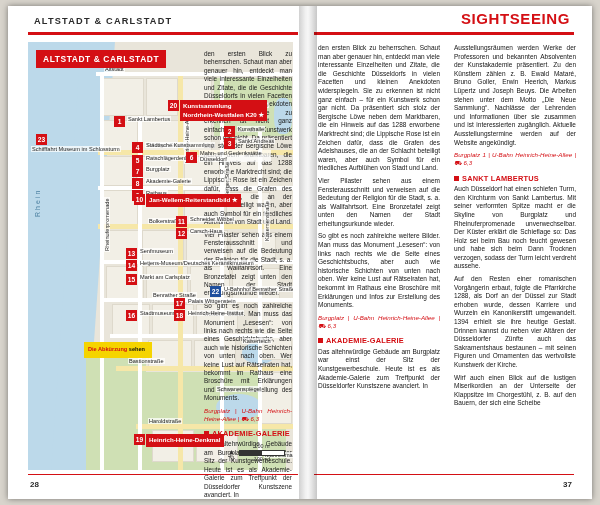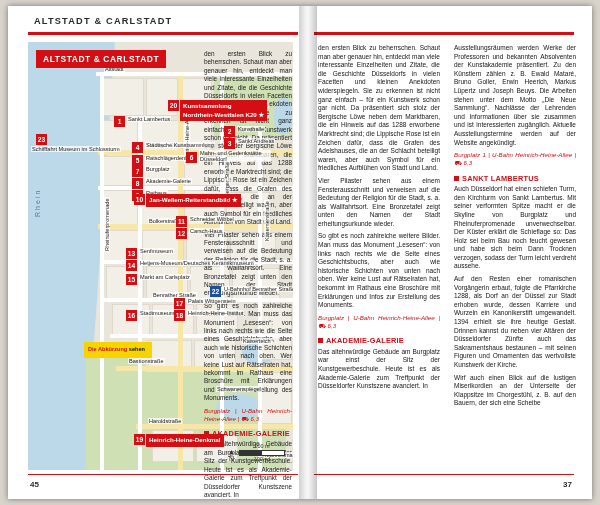--- a/index.html
+++ b/index.html
@@ -316,25 +316,26 @@
       <div class="left-col" style="left:196px;top:44px;width:88px;">
         <p class="para">den ersten Blick zu beherrschen. Schaut man aber genauer hin, entdeckt man viele interessante Einzelheiten und Zitate, die die Geschichte Düsseldorfs in vielen Facetten und kleinen Anekdoten widerspiegeln. Sie zu erkennen ist nicht ganz einfach – für ein Kunstwerk schon gar nicht. Da präsentiert sich stolz der Bergische Löwe neben dem Marktbaren, die ein Hinweis auf das 1288 erworbene Marktrecht sind; die Lippische Rose ist ein Zeichen dafür, dass die Grafen des Adelshauses, die an der Schlacht beteiligt waren, aber auch Symbol für ein friedliches Aufblühen von Stadt und Land.</p>
         <p class="para">Vier Pilaster sehen aus einem Fensterausschnitt und verweisen auf die Bedeutung der Religion für die Stadt, s. a. als Wallfahrtsort. Eine Bronzetafel zeigt unten den Namen der Stadt erheitungsurkunde wieder.</p>
         <p class="para">So gibt es noch zahlreiche weitere Bilder. Man muss das Monument „Lesesen“: von links nach rechts wie die Seite eines Geschichtsbuchs, aber auch wie historische Schichten von unten nach oben. Wer keine Lust auf Rätselraten hat, bekommt im Rathaus eine Broschüre mit Erklärungen und Infos zur Erstellung des Monuments.</p>
         <p class="para info ital red">Burgplatz | U-Bahn Heinrich-Heine-Allee | ⛟ 6,3</p>
         <span class="sec-head"><span class="sq"></span><span>AKADEMIE-GALERIE</span></span>
         <p class="para">Das altehrwürdige Gebäude am Burgplatz war einst der Sitz der Kunstgewerbeschule. Heute ist es als Akademie-Galerie zum Treffpunkt der Düsseldorfer Kunstszene avanciert. In</p>
       </div>
 
       <div class="pnum-rule-l"></div>
-      <div class="pnum pnum-l">45</div>
+      <div class="pnum pnum-l">28</div>
     </div>
 
     <div class="right-page">
       <div class="hdr">
+        <div class="hdr-right-title">SIGHTSEEING</div>
         <div class="hdr-right-rule"></div>
       </div>
 
       <div class="col colA">
         <p class="para">den ersten Blick zu beherrschen. Schaut man aber genauer hin, entdeckt man viele interessante Einzelheiten und Zitate, die die Geschichte Düsseldorfs in vielen Facetten und kleinen Anekdoten widerspiegeln. Sie zu erkennen ist nicht ganz einfach – für ein Kunstwerk schon gar nicht. Da präsentiert sich stolz der Bergische Löwe neben dem Marktbaren, die ein Hinweis auf das 1288 erworbene Marktrecht sind; die Lippische Rose ist ein Zeichen dafür, dass die Grafen des Adelshauses, die an der Schlacht beteiligt waren, aber auch Symbol für ein friedliches Aufblühen von Stadt und Land.</p>
         <p class="para">Vier Pilaster sehen aus einem Fensterausschnitt und verweisen auf die Bedeutung der Religion für die Stadt, s. a. als Wallfahrtsort. Eine Bronzetafel zeigt unten den Namen der Stadt erheitungsurkunde wieder.</p>
         <p class="para">So gibt es noch zahlreiche weitere Bilder. Man muss das Monument „Lesesen“: von links nach rechts wie die Seite eines Geschichtsbuchs, aber auch wie historische Schichten von unten nach oben. Wer keine Lust auf Rätselraten hat, bekommt im Rathaus eine Broschüre mit Erklärungen und Infos zur Erstellung des Monuments.</p>
         <p class="para info ital red">Burgplatz | U-Bahn Heinrich-Heine-Allee | ⛟ 6,3</p>
         <span class="sec-head"><span class="sq"></span><span>AKADEMIE-GALERIE</span></span>
         <p class="para">Das altehrwürdige Gebäude am Burgplatz war einst der Sitz der Kunstgewerbeschule. Heute ist es als Akademie-Galerie zum Treffpunkt der Düsseldorfer Kunstszene avanciert. In</p>

